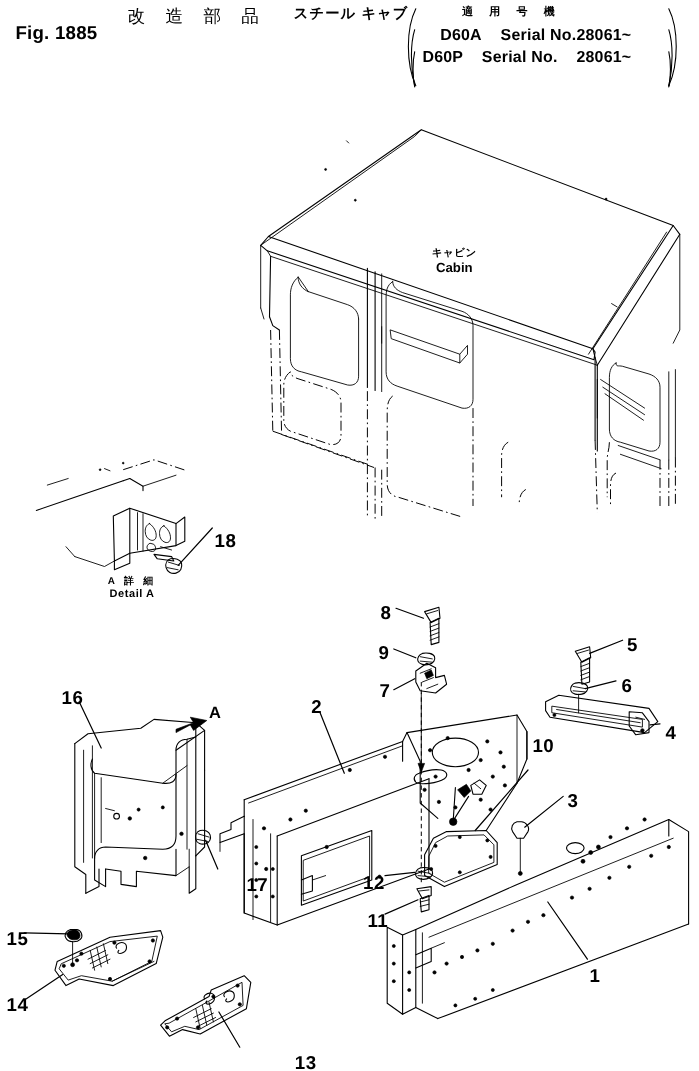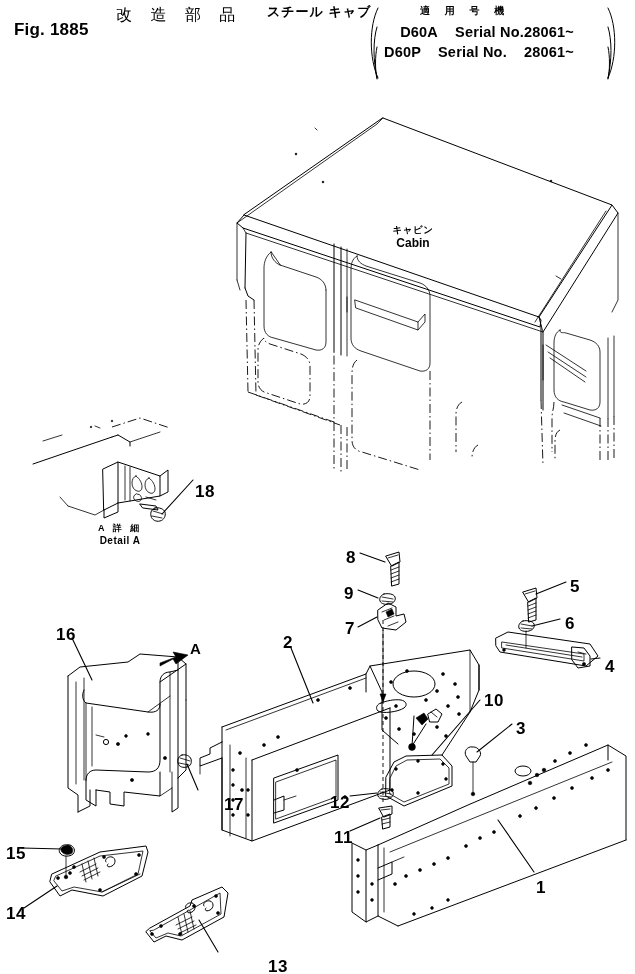--- a/index.html
+++ b/index.html
@@ -456,21 +456,21 @@
   <div id="callouts">
       <div class="callout" style="left: 536px; top: 879px;">1</div>
       <div class="callout" style="left: 283px; top: 634px;">2</div>
       <div class="callout" style="left: 516px; top: 720px;">3</div>
       <div class="callout" style="left: 605px; top: 658px;">4</div>
       <div class="callout" style="left: 570px; top: 578px;">5</div>
       <div class="callout" style="left: 565px; top: 615px;">6</div>
       <div class="callout" style="left: 345px; top: 620px;">7</div>
       <div class="callout" style="left: 346px; top: 549px;">8</div>
       <div class="callout" style="left: 344px; top: 585px;">9</div>
-      <div class="callout" style="left: 484px; top: 692px;">10</div>
+      <div class="callout" style="left: 484px; top: 670px;">10</div>
       <div class="callout" style="left: 334px; top: 829px;">11</div>
       <div class="callout" style="left: 330px; top: 794px;">12</div>
       <div class="callout" style="left: 220px; top: 958px; margin-left: 48px;">13</div>
       <div class="callout" style="left: 6px; top: 905px;">14</div>
       <div class="callout" style="left: 6px; top: 845px;">15</div>
       <div class="callout" style="left: 56px; top: 626px;">16</div>
       <div class="callout" style="left: 212px; top: 796px; margin-left: 12px;">17</div>
       <div class="callout" style="left: 195px; top: 483px;">18</div>
     </div>
 

